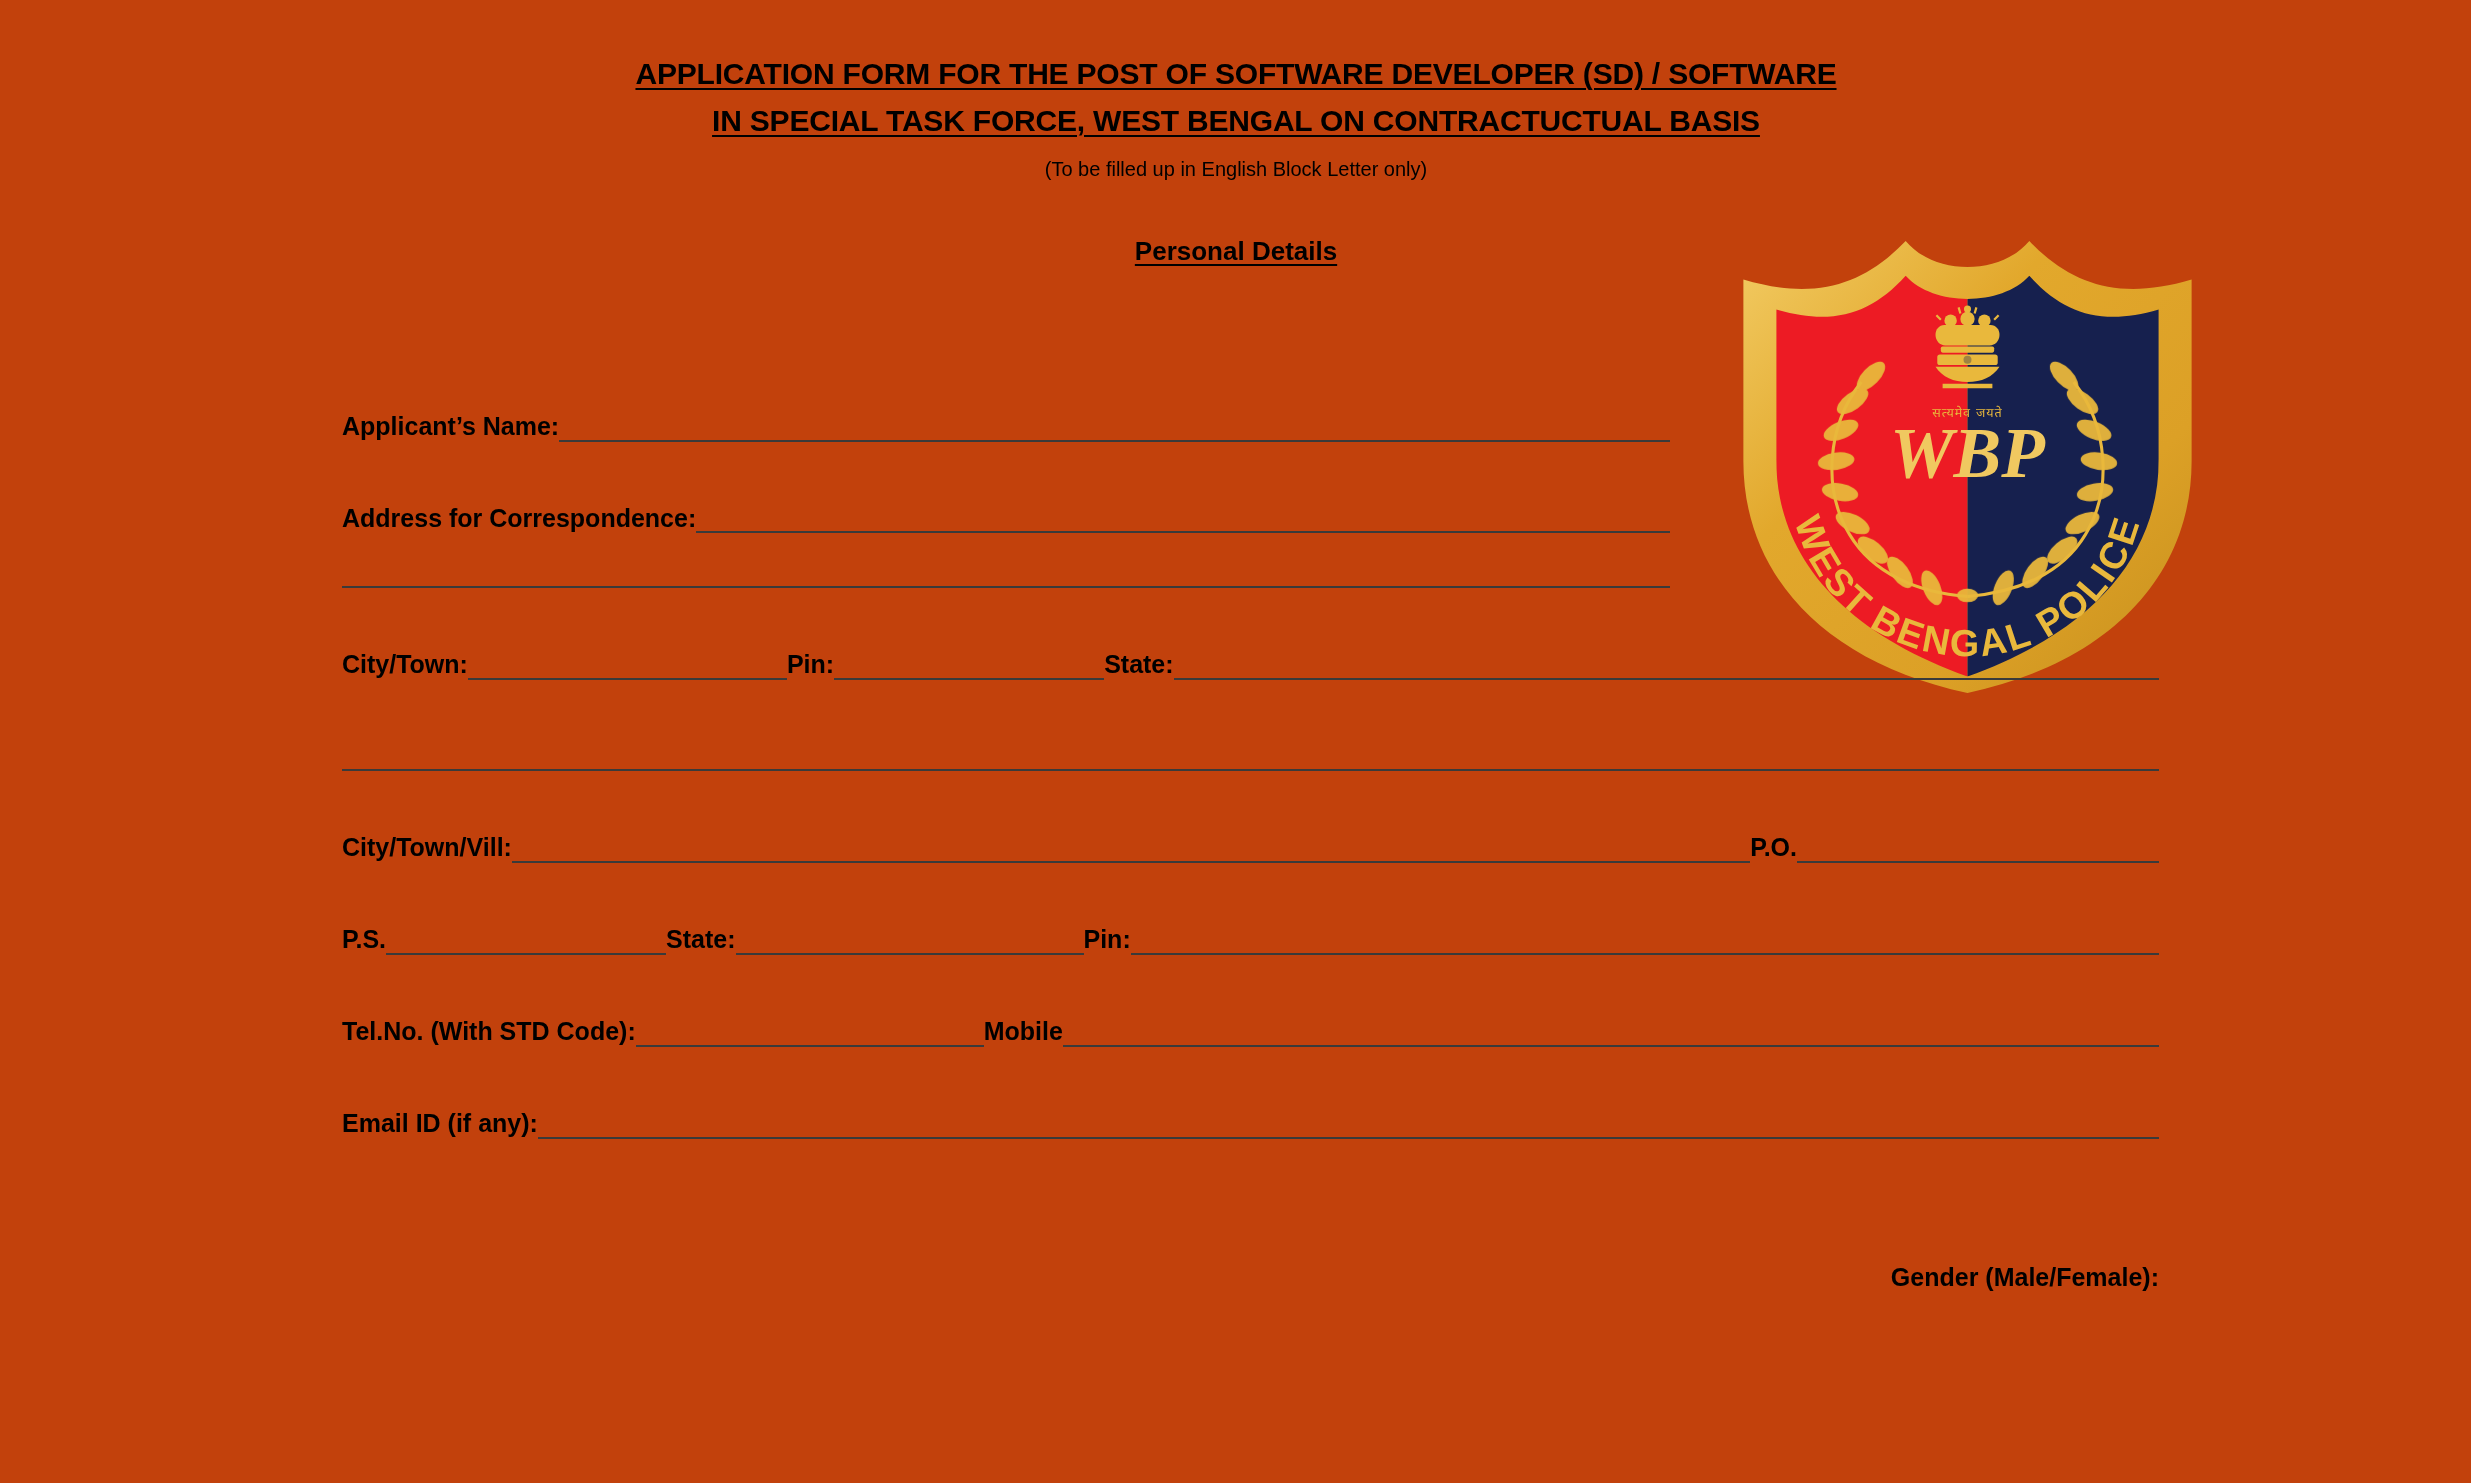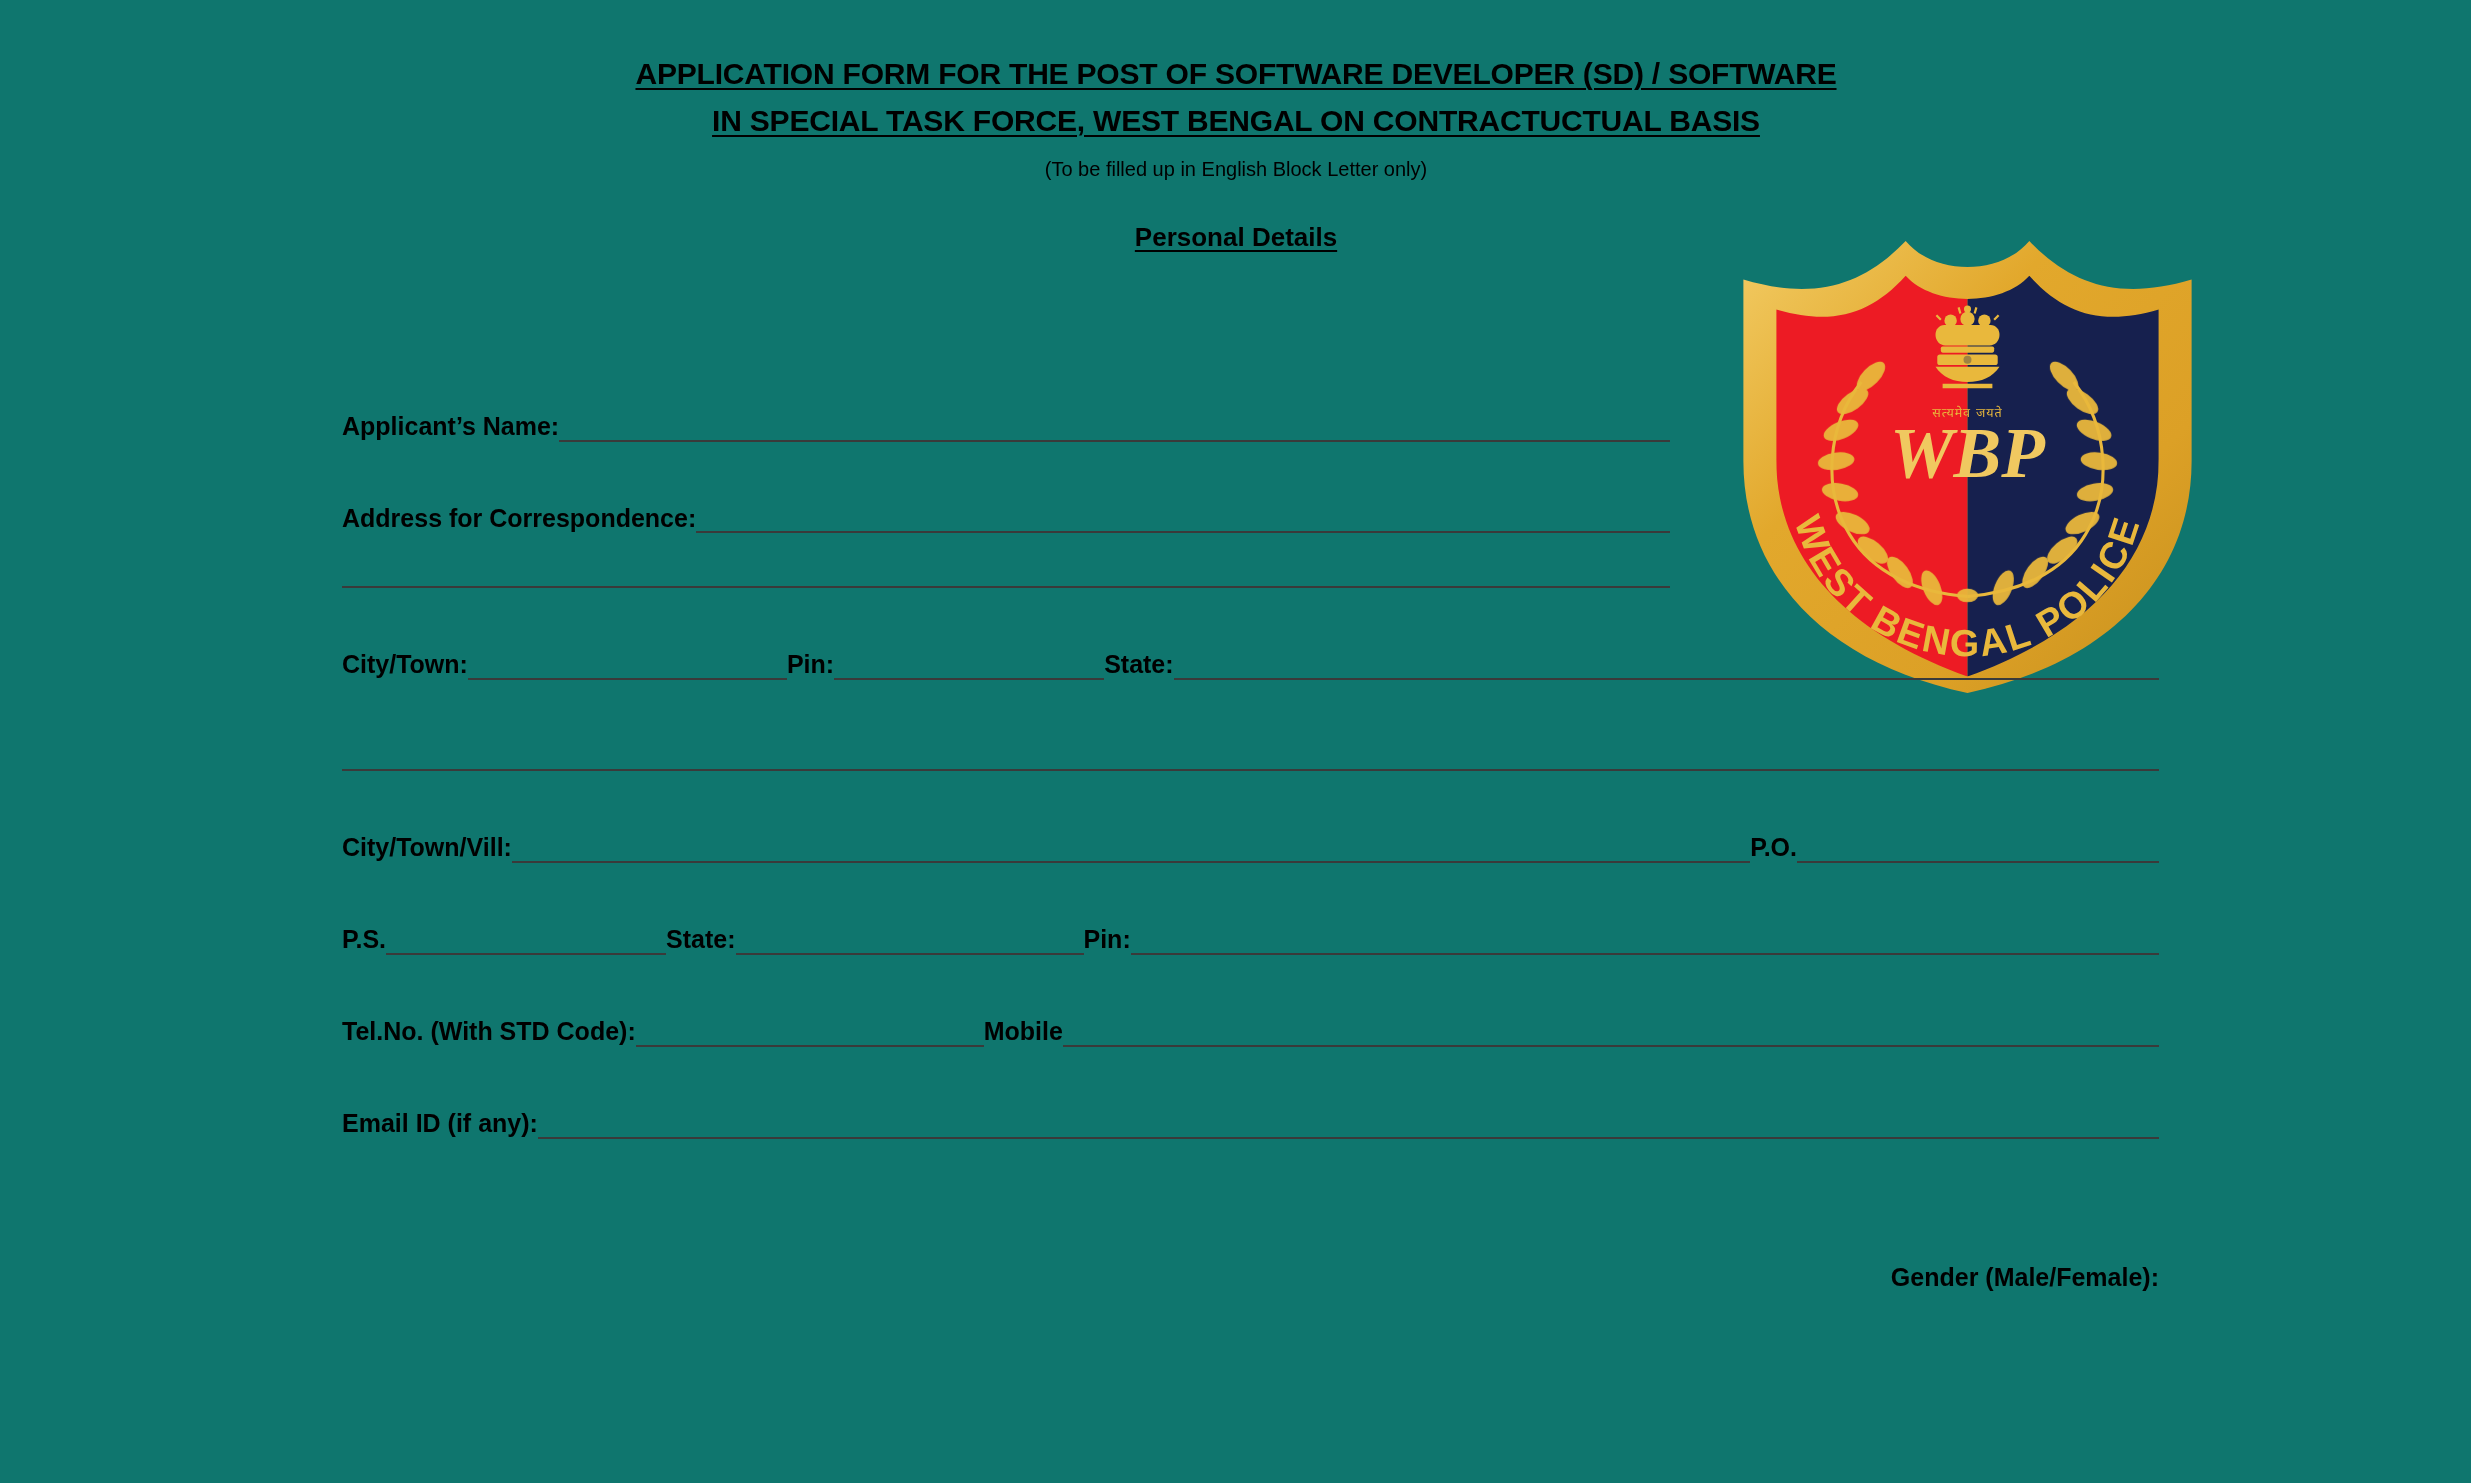--- a/index.html
+++ b/index.html
@@ -13,21 +13,21 @@
     position: relative;
     overflow: hidden;
     font-family: "Liberation Sans", sans-serif;
     color: #000000;
   }
 
   
   .page {
     position: absolute;
     inset: 0;
-    background: #0f766e;
+    background: #c2410c;
     text-decoration: underline;
   }
 
   
   .title-block {
     position: absolute;
     left: 0;
     right: 0;
     top: 50px;
     text-align: center;
@@ -47,21 +47,21 @@
   .subtitle {
     font-size: 20px;
     font-weight: normal;
     line-height: 46px;
     margin-top: 1.9px;
   }
   .section-heading {
     font-size: 26px;
     font-weight: bold;
     line-height: 44px;
-    margin-top: 23px;
+    margin-top: 37px;
   }
   .section-heading span.u {
     text-decoration: underline;
     text-underline-offset: 3.9px;
     text-decoration-thickness: 1.9px;
   }
 
   
   .emblem {
     position: absolute;

